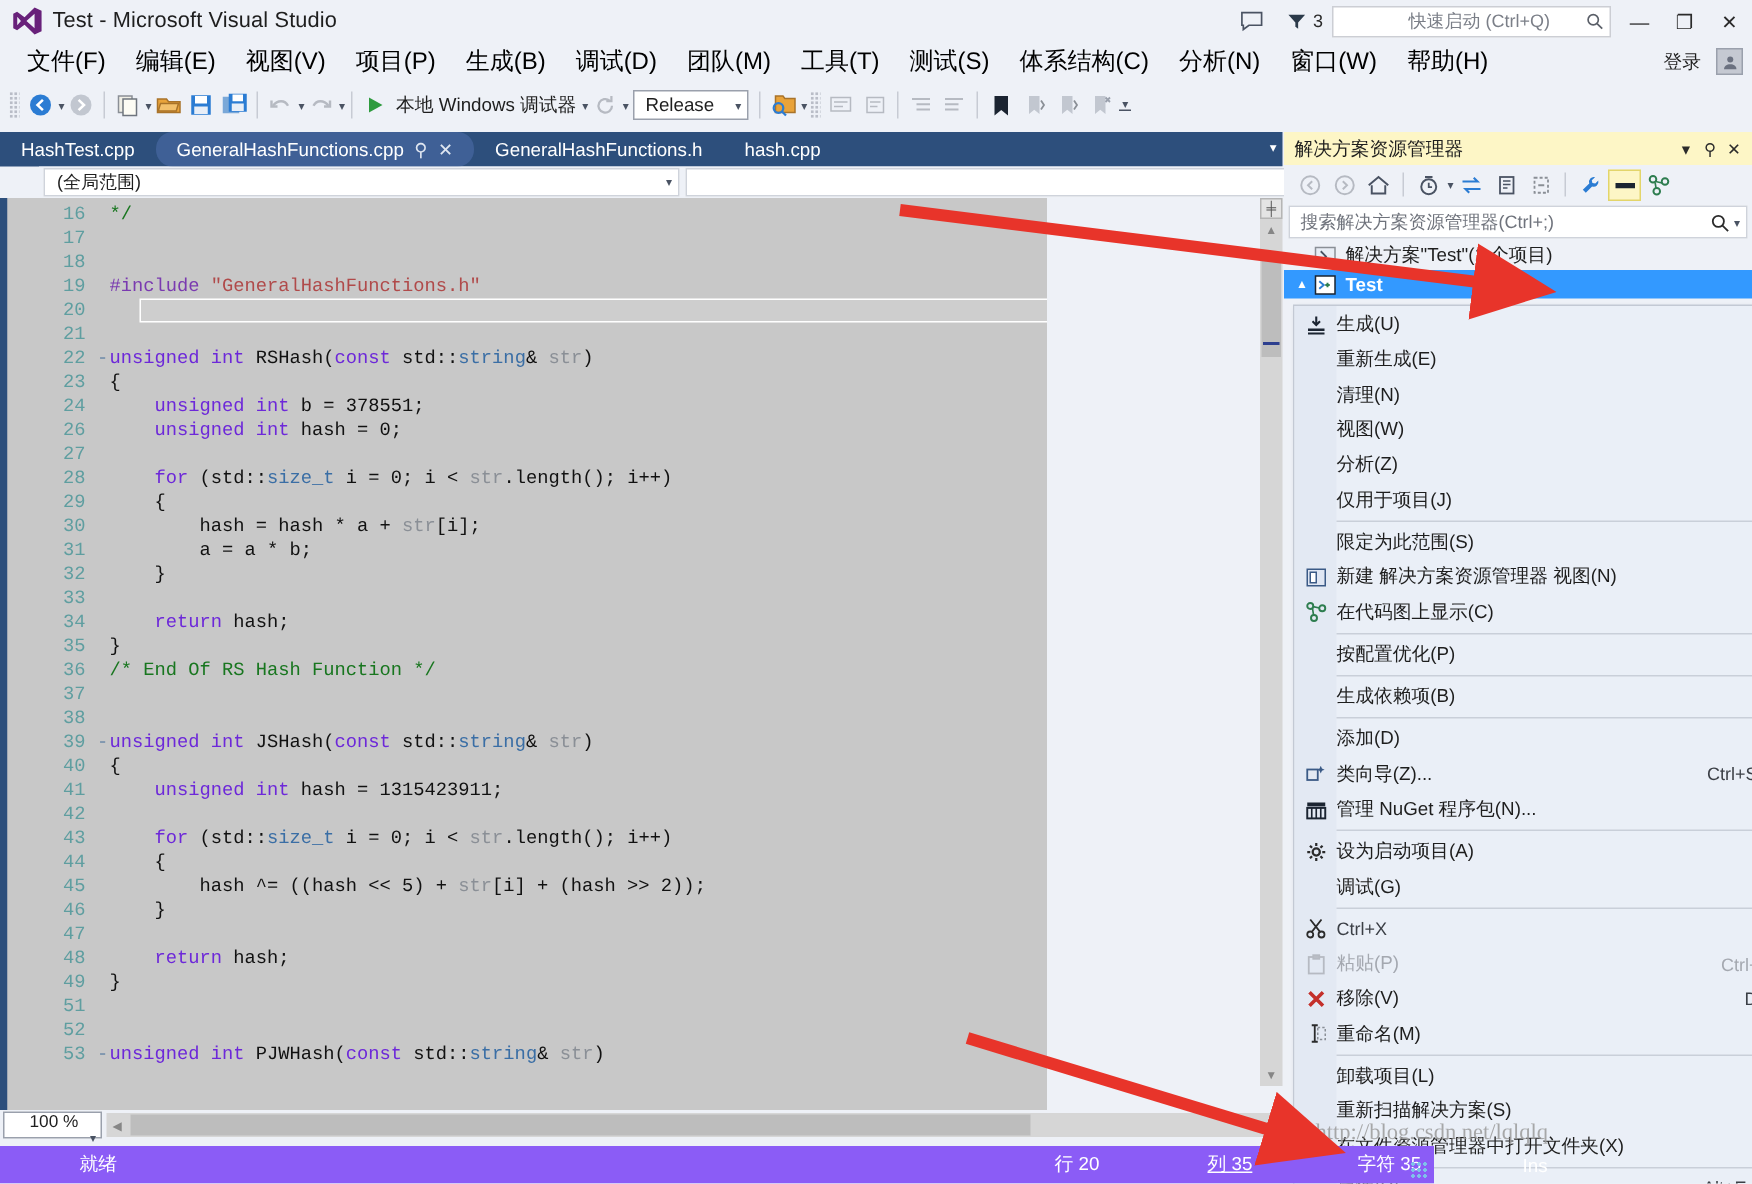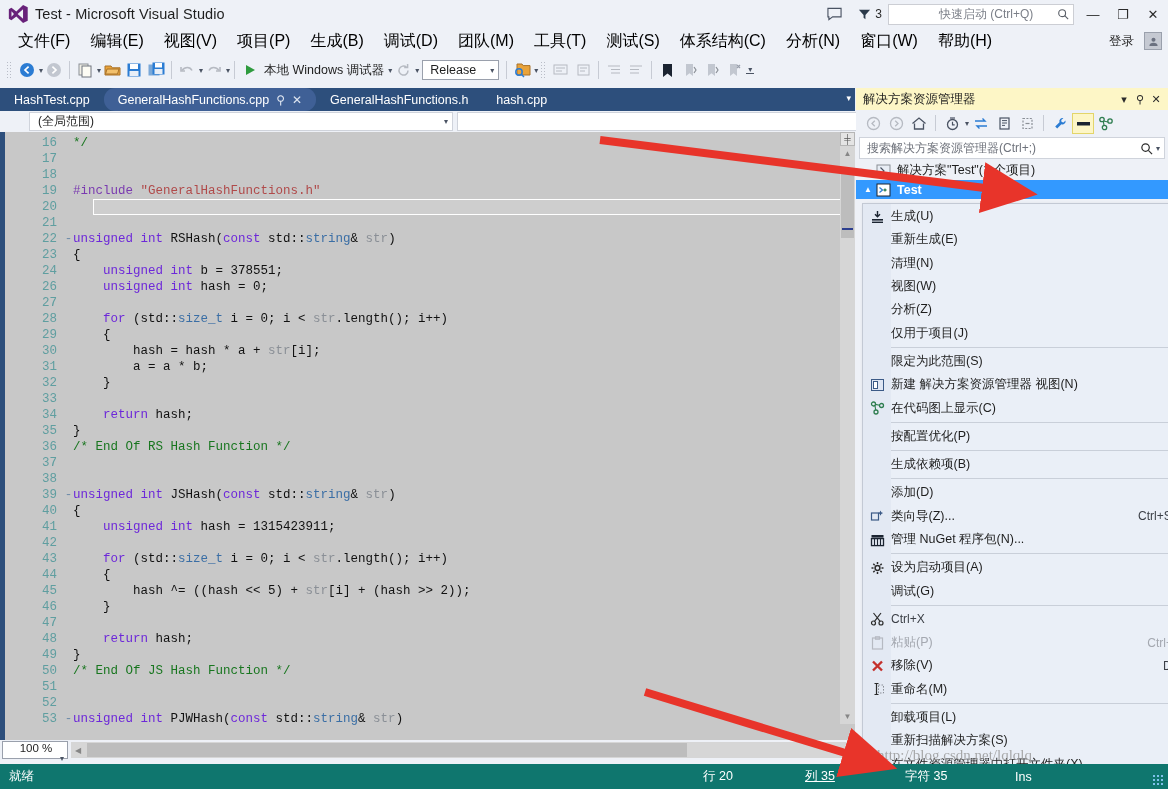--- a/index.html
+++ b/index.html
@@ -74,21 +74,21 @@
   .navcombo {
     height: 19px; background: #fff; border: 1px solid #cfd3db; display: flex; align-items: center;
     padding: 0 4px 0 8px; font-size: 12px; color: #1e1e1e;
   }
   .navcombo.left { width: 424px; }
   .navcombo.right { flex: 1; margin-left: 4px; }
   .navcombo .nc-caret { margin-left: auto; font-size: 8px; color: #4a5363; }
 
   
   .editor-frame {
-    position: absolute; left: 0; top: 132px; width: 855px; height: 608px;
+    position: absolute; left: 0; top: 132px; width: 698px; height: 608px;
     background: #c8c8c8; border-left: 5px solid #2d4f7c; display: flex;
   }
   .edge-left { width: 18px; background: #c8c8c8; }
   .code-area { position: relative; flex: 1; overflow: hidden; }
   .code-scroll { position: absolute; left: 0; top: 3px; width: 100%; }
   .code-line { height: 16px; line-height: 16px; white-space: pre; font-family: "Liberation Mono", monospace; font-size: 12.5px; }
   .ln { display: inline-block; width: 34px; text-align: right; color: #5f9ea0; margin-right: 7px; }
   .fold { display: inline-block; width: 9px; color: #6d8aa8; text-align: center; }
   .kw { color: #6d28d9; }
   .typ { color: #3a6ea5; }
@@ -153,22 +153,22 @@
   .ctx-item.disabled { color: #a4a8b0; }
   .ctx-icon { width: 28px; height: 23px; display: flex; align-items: center; justify-content: center; flex: 0 0 28px; }
   .ctx-label { flex: 1; white-space: nowrap; }
   .ctx-shortcut { font-size: 12px; color: #3b3f46; padding-right: 10px; white-space: nowrap; }
   .ctx-shortcut.dim { color: #a4a8b0; }
   .ctx-sep { height: 1px; background: #c9cfd9; margin: 2px 0 2px 28px; }
   .ctx-gutter { position: absolute; left: 0; top: 0; width: 28px; height: 100%; background: #e3e9f3; }
 
   
   .statusbar {
-    position: absolute; left: 0; top: 764px; width: 1168px; height: 25px;
-    background: #0f766e; display: flex; align-items: center; color: #ffffff; font-size: 12.5px;
+    position: absolute; left: 0; top: 764px; width: 956px; height: 25px;
+    background: #8b5cf6; display: flex; align-items: center; color: #ffffff; font-size: 12.5px; padding-left: 44px;
   }
   .sb-ready { padding-left: 9px; }
   .sb-line { position: absolute; left: 703px; }
   .sb-col  { position: absolute; left: 805px; text-decoration: underline; }
   .sb-ch   { position: absolute; left: 905px; }
   .sb-ins  { position: absolute; left: 1015px; }
   .sb-grip { position: absolute; right: 4px; bottom: 3px; width: 12px; height: 12px;
     background-image: radial-gradient(#7fc1ea 40%, transparent 41%); background-size: 4px 4px; }
 
   
@@ -434,21 +434,20 @@
           <div class="code-line"><span class="ln">40</span><span class="fold"> </span><span class="pl">{</span></div>
           <div class="code-line"><span class="ln">41</span><span class="fold"> </span><span class="pl">    </span><span class="kw">unsigned int </span><span class="pl">hash = 1315423911;</span></div>
           <div class="code-line"><span class="ln">42</span><span class="fold"> </span></div>
           <div class="code-line"><span class="ln">43</span><span class="fold"> </span><span class="pl">    </span><span class="kw">for </span><span class="pl">(std::</span><span class="typ">size_t</span><span class="pl"> i = 0; i &lt; </span><span class="idg">str</span><span class="pl">.length(); i++)</span></div>
           <div class="code-line"><span class="ln">44</span><span class="fold"> </span><span class="pl">    {</span></div>
           <div class="code-line"><span class="ln">45</span><span class="fold"> </span><span class="pl">        hash ^= ((hash &lt;&lt; 5) + </span><span class="idg">str</span><span class="pl">[i] + (hash &gt;&gt; 2));</span></div>
           <div class="code-line"><span class="ln">46</span><span class="fold"> </span><span class="pl">    }</span></div>
           <div class="code-line"><span class="ln">47</span><span class="fold"> </span></div>
           <div class="code-line"><span class="ln">48</span><span class="fold"> </span><span class="pl">    </span><span class="kw">return </span><span class="pl">hash;</span></div>
           <div class="code-line"><span class="ln">49</span><span class="fold"> </span><span class="pl">}</span></div>
-          <div class="code-line"><span class="ln">50</span><span class="fold"> </span><span class="cmt">/* End Of JS Hash Function */</span></div>
           <div class="code-line"><span class="ln">51</span><span class="fold"> </span></div>
           <div class="code-line"><span class="ln">52</span><span class="fold"> </span></div>
           <div class="code-line"><span class="ln">53</span><span class="fold">-</span><span class="kw">unsigned int </span><span class="pl">PJWHash(</span><span class="kw">const </span><span class="pl">std::</span><span class="typ">string</span><span class="pl">&amp; </span><span class="idg">str</span><span class="pl">)</span></div>
         </div>
       <div class="cur-line-box"></div>
     </div>
   </div>
 
   <div class="vscroll" style="right:313px; top:146px; height:578px;">
     <div class="vs-up">▲</div>

